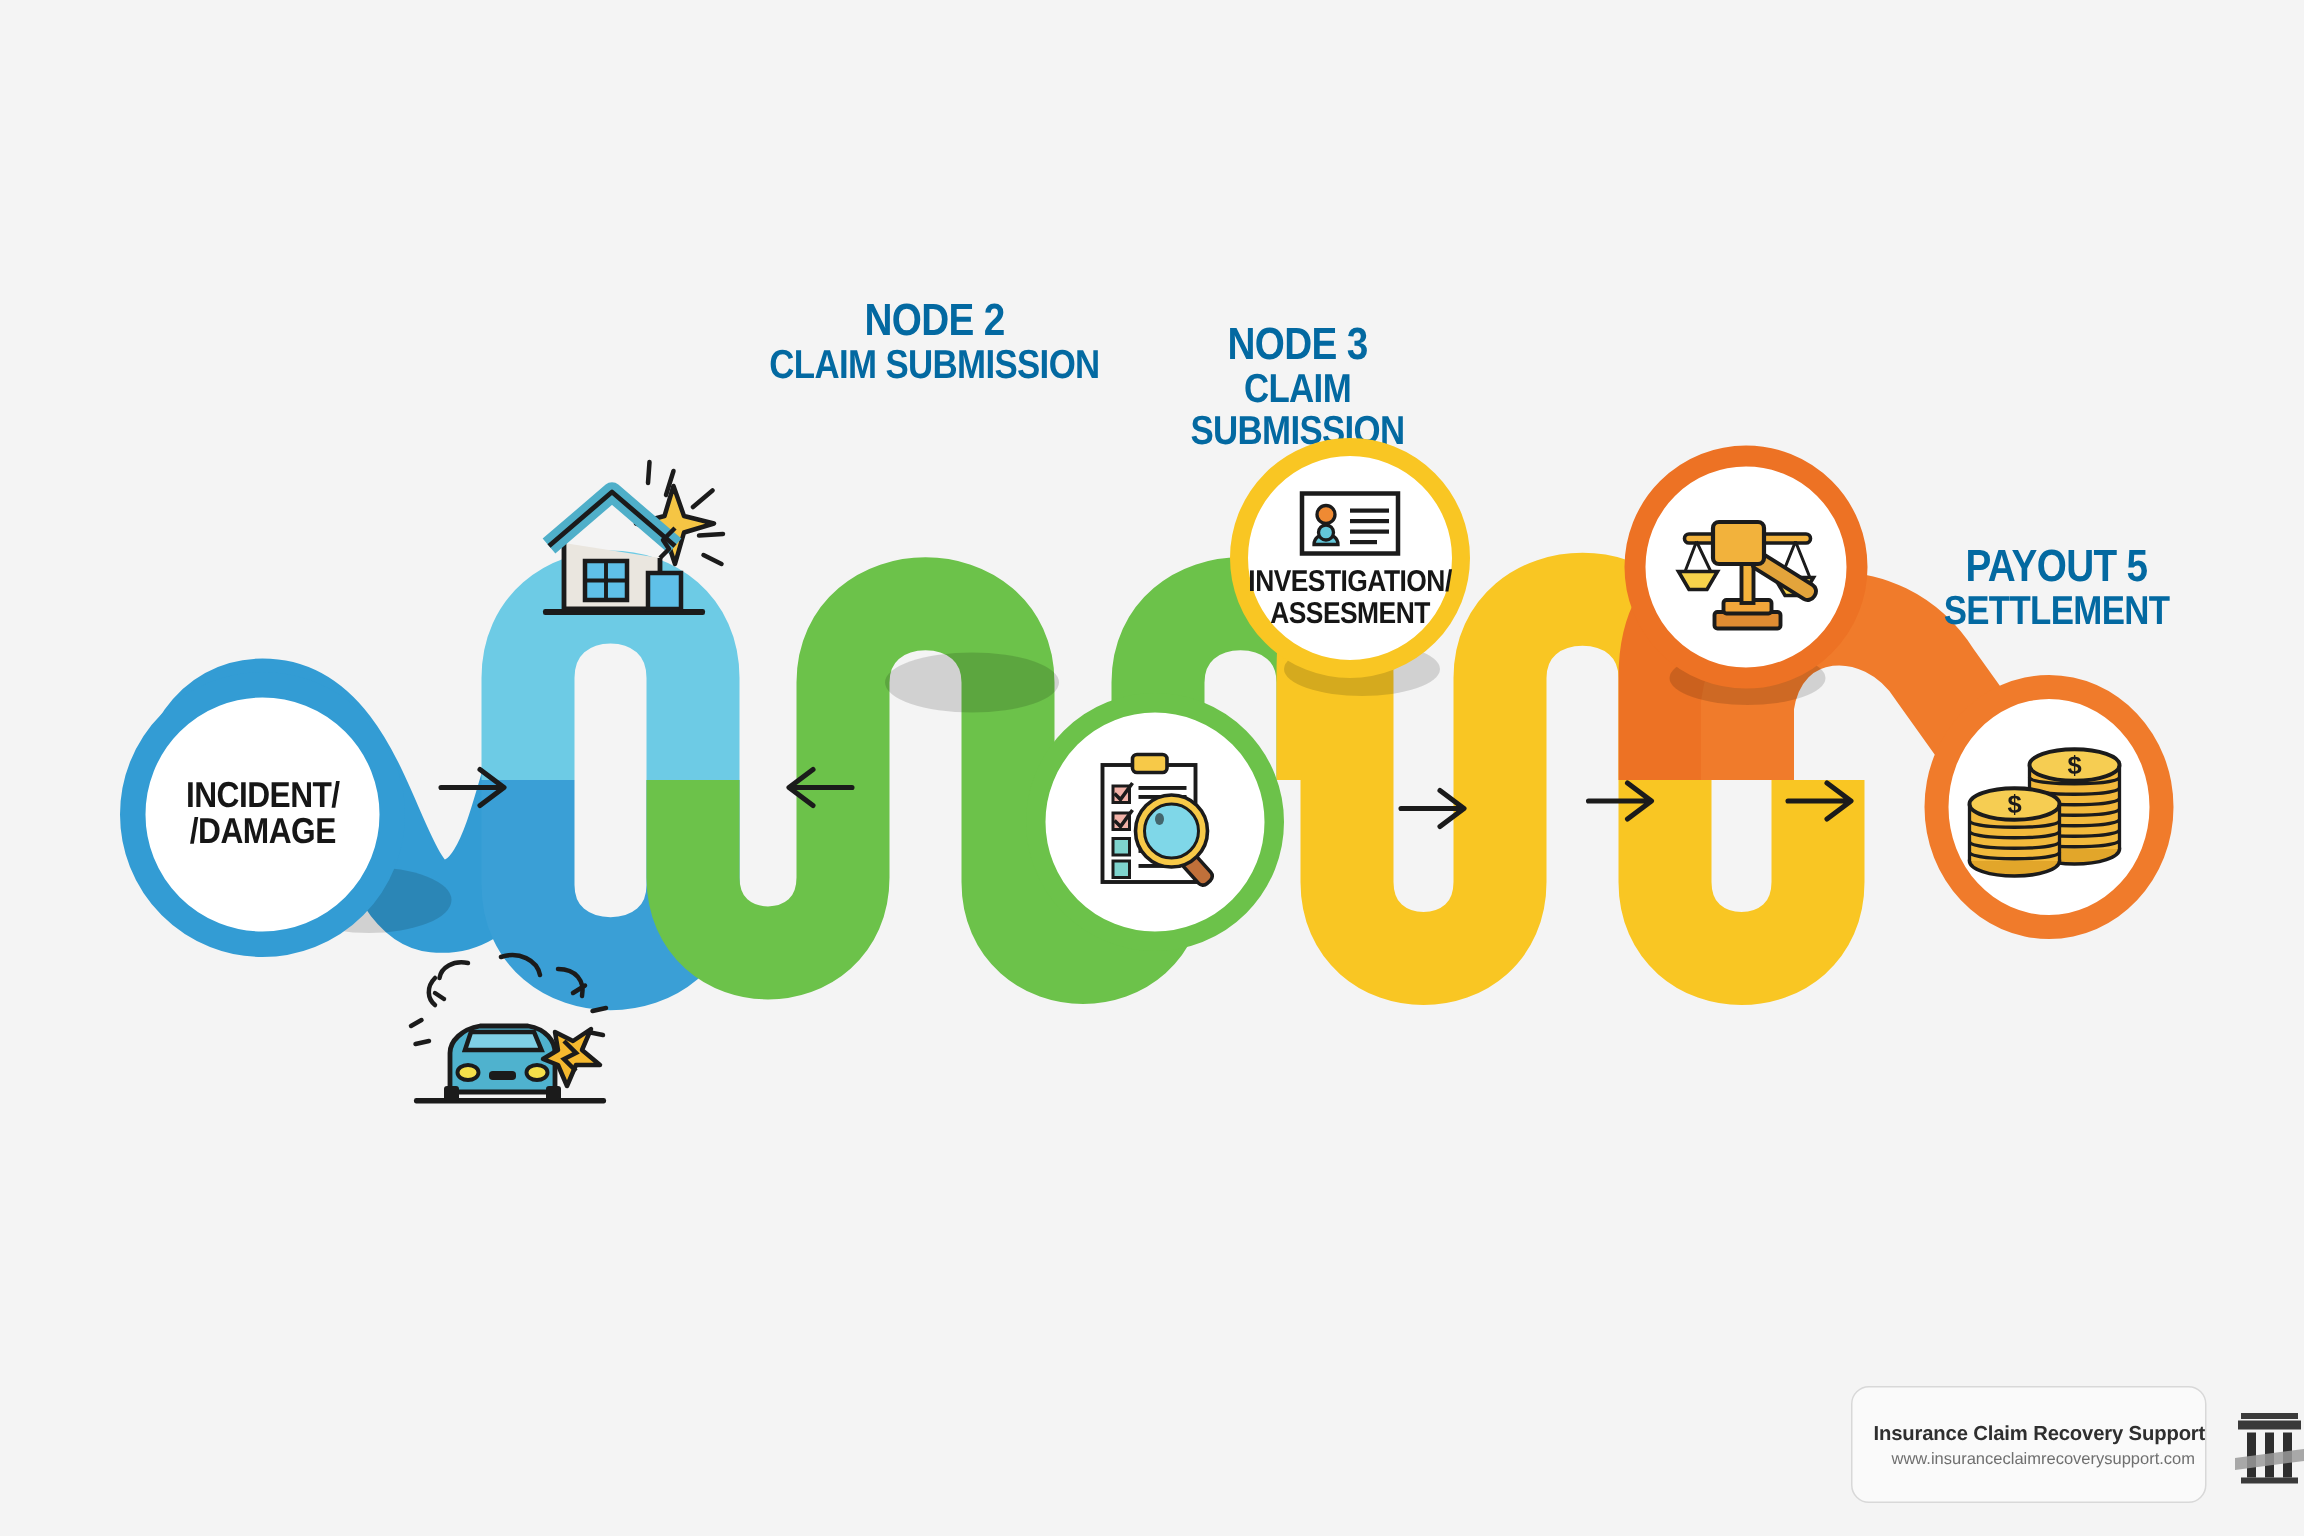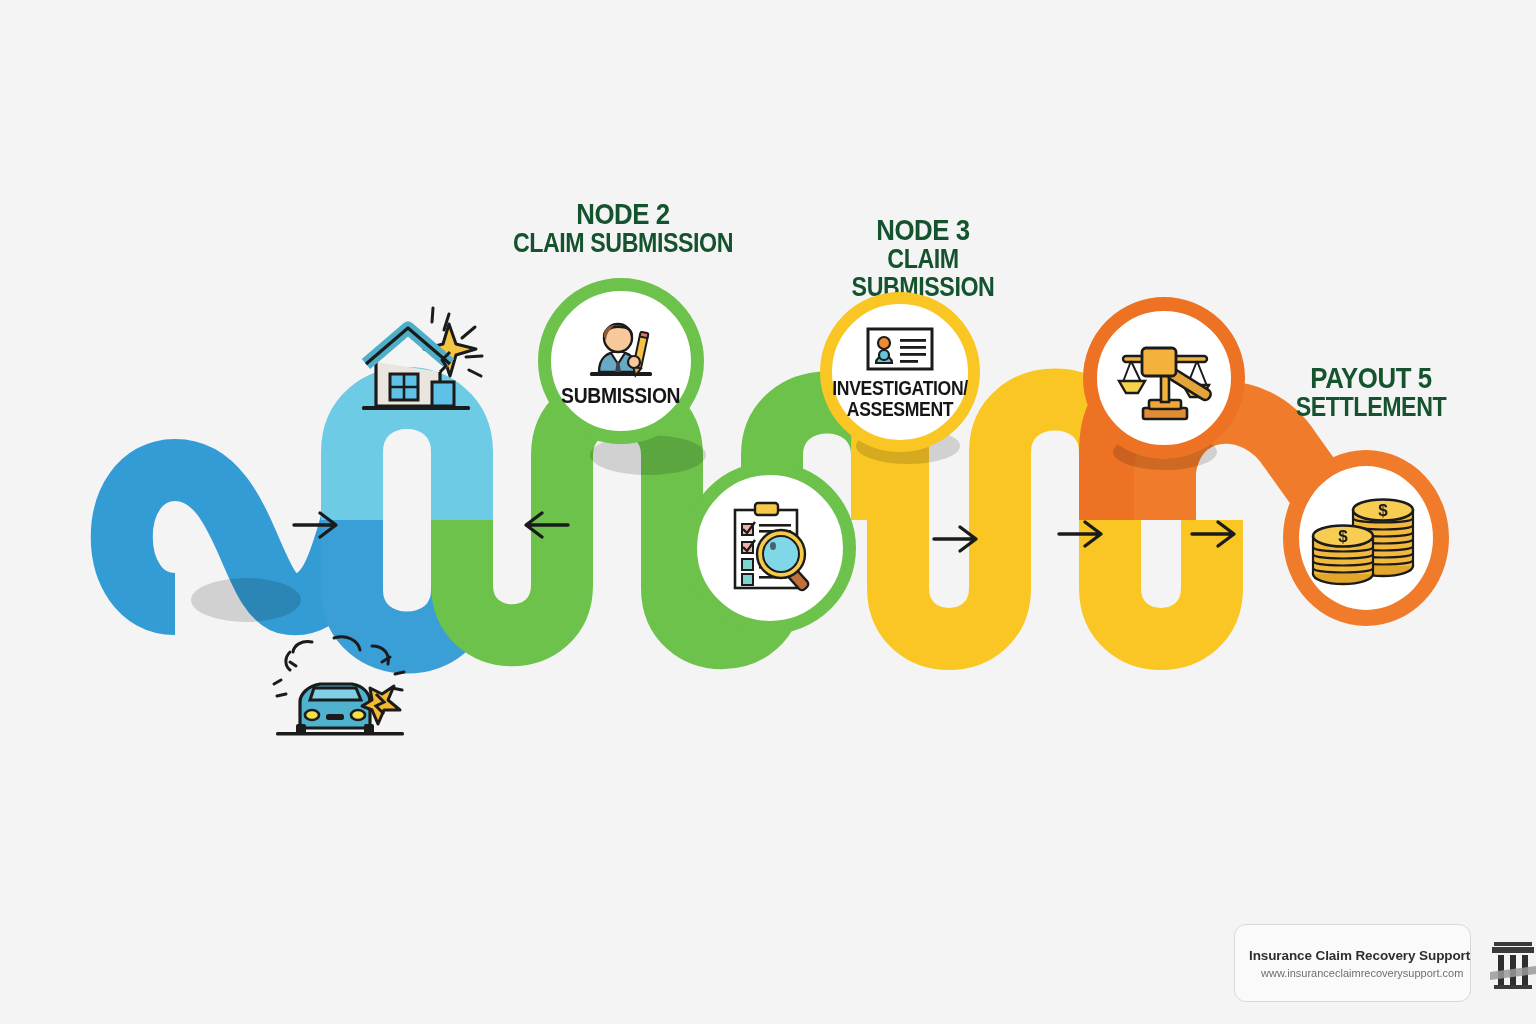--- a/index.html
+++ b/index.html
@@ -30,21 +30,21 @@
     line-height:1.02;
     transform:scaleX(.88);
     white-space:pre-line;
   }
   .icon-wrap{display:block;line-height:0;}
 
   
   .heading{
     position:absolute;
     text-align:center;
-    color:#14532d;
+    color:#0369a1;
     font-weight:700;
     line-height:1.04;
     letter-spacing:-0.5px;
   }
   .heading .l1{display:block;font-size:30px;transform:scaleX(.86);}
   .heading .l2{display:block;font-size:27px;transform:scaleX(.86);}
 
   
   .arrow{position:absolute;}
 
@@ -162,59 +162,36 @@
       <ellipse cx="1165" cy="452" rx="52" ry="18"></ellipse>
     </g>
   </svg>
 
 
   <div class="heading" style="left:492px;top:198px;width:262px;">
     <span class="l1">NODE 2</span>
     <span class="l2">CLAIM SUBMISSION</span>
   </div>
 
-  <div class="heading" style="left:803px;top:214px;width:240px;">
+  <div class="heading" style="left:745px;top:214px;width:240px;">
     <span class="l1">NODE 3</span>
     <span class="l2">CLAIM SUBMISSION</span>
   </div>
 
 
   <div class="heading" style="left:1262px;top:362px;width:218px;text-align:center;">
     <span class="l1">PAYOUT 5</span>
     <span class="l2">SETTLEMENT</span>
   </div>
 
-
-  <div class="node" style="left:538px;top:278px;width:166px;height:166px;border:13px solid #6CC24A;">
-    <span class="icon-wrap">
-      <svg width="74" height="68" viewBox="0 0 74 68">
-
-        <rect x="6" y="58" width="62" height="4" rx="1.5" fill="#1b1b1b"></rect>
-
-        <path d="M15 58 C15 44 23 38 34 38 C45 38 53 44 53 58 Z" fill="#6AA9C4" stroke="#1b1b1b" stroke-width="2.4"></path>
-
-        <path d="M27 39 L34 50 L41 39" fill="#ffffff" stroke="#1b1b1b" stroke-width="2.2"></path>
-        <path d="M33 47 L35 47 L37 58 L31 58 Z" fill="#3c4450"></path>
-
-        <circle cx="34" cy="24" r="14" fill="#F6C89A" stroke="#1b1b1b" stroke-width="2.4"></circle>
-
-        <path d="M20 22 C20 10 48 8 48 22 C48 16 42 13 34 13 C26 13 22 16 20 22 Z" fill="#8A5B38" stroke="#1b1b1b" stroke-width="2.2"></path>
-        <path d="M20 23 C19 16 24 11 31 11 C25 16 23 19 22 26 Z" fill="#8A5B38"></path>
-
-        <g transform="rotate(12 56 40)">
-          <rect x="52" y="20" width="8" height="34" rx="2" fill="#F6C148" stroke="#1b1b1b" stroke-width="2"></rect>
-          <path d="M52 54 L56 62 L60 54 Z" fill="#E8A33A" stroke="#1b1b1b" stroke-width="2"></path>
-          <rect x="52" y="18" width="8" height="5" rx="1.5" fill="#E0756A" stroke="#1b1b1b" stroke-width="2"></rect>
-        </g>
-
-        <circle cx="50" cy="48" r="6" fill="#F6C89A" stroke="#1b1b1b" stroke-width="2.2"></circle>
-      </svg>
-    </span>
-    <div class="node-inner-label" style="font-size:22px;margin-top:3px;">SUBMISSION</div>
-  </div>
+  <div class="node" style="left:80px;top:448px;width:190px;height:190px;border:17px solid #339CD4;">
+    <div class="node-inner-label" style="font-size:24px;">INCIDENT/
+/DAMAGE</div>
+  </div>
+
 
   <div class="node" style="left:684px;top:462px;width:172px;height:172px;border:13px solid #6CC24A;">
     <span class="icon-wrap">
       <svg width="98" height="100" viewBox="0 0 98 100">
 
         <rect x="14" y="12" width="62" height="78" fill="#ffffff" stroke="#1b1b1b" stroke-width="2.6"></rect>
 
         <rect x="34" y="5" width="23" height="12" rx="3" fill="#F7C948" stroke="#1b1b1b" stroke-width="2.4"></rect>
 
         <rect x="21" y="26" width="11" height="11" fill="#F2B2A8" stroke="#1b1b1b" stroke-width="2"></rect>

